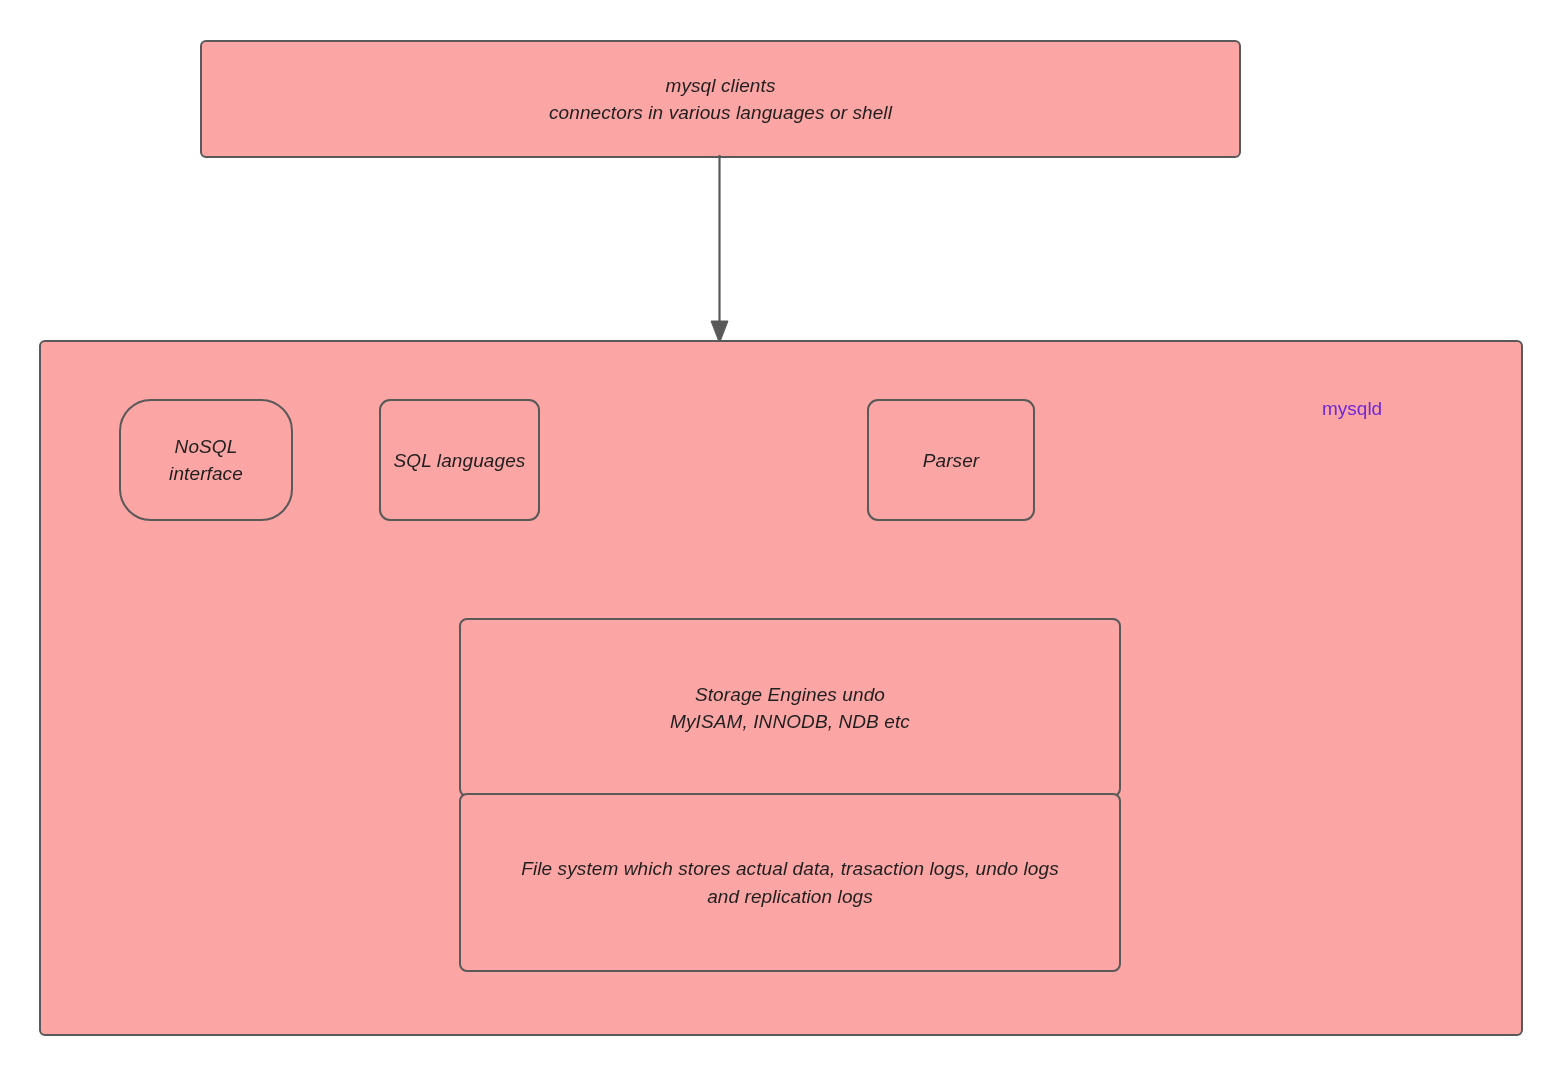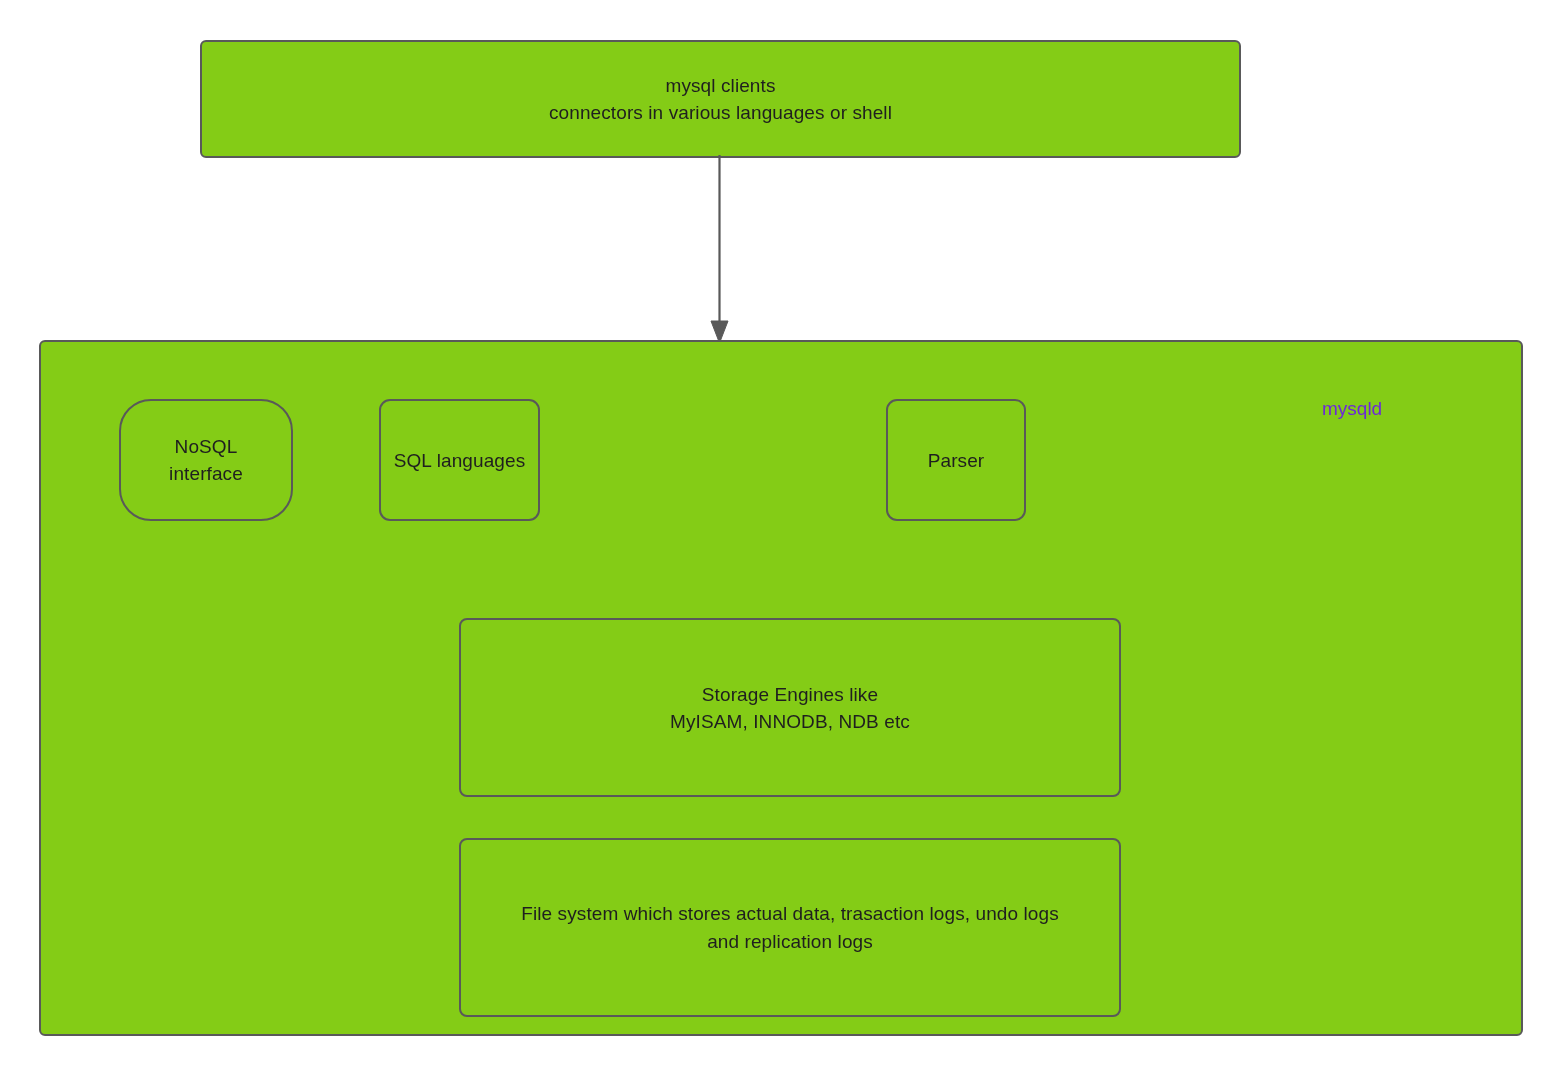--- a/index.html
+++ b/index.html
@@ -17,26 +17,27 @@
     width: 1560px;
     height: 1080px;
     background: #ffffff;
     overflow: hidden;
   }
 
   
   .box {
     position: absolute;
     box-sizing: border-box;
-    background: #84cc16;
+    background: #fca5a5;
     border: 2px solid #595959;
     display: flex;
     align-items: center;
     justify-content: center;
     text-align: center;
+    font-style: italic;
   }
   .box .label {
     font-size: 19px;
     line-height: 27px;
     color: #1f1f1f;
     white-space: pre-line;
     letter-spacing: 0.1px;
   }
 
   
@@ -70,32 +71,32 @@
 
   
   .component-box {
     border-radius: 11px;
     top: 399px;
     height: 122px;
   }
   #comp-0 { left: 119px;  width: 174px; border-radius: 32px; }
   #comp-1 { left: 379px;  width: 161px; }
   #comp-2 { left: 609px;  width: 163px; }
-  #comp-3 { left: 886px;  width: 140px; }
+  #comp-3 { left: 867px;  width: 168px; }
   #comp-4 { left: 1079px; width: 161px; }
 
   
   .stack-box {
     border-radius: 8px;
     left: 459px;
     width: 662px;
     height: 179px;
   }
   #storage-box { top: 618px; }
-  #filesystem-box { top: 838px; }
+  #filesystem-box { top: 793px; }
   #filesystem-box .label { line-height: 28px; }
 
   
   #arrow-clients-to-mysqld {
     position: absolute;
     left: 700px;
     top: 155px;
     width: 40px;
     height: 190px;
     overflow: visible;
@@ -125,21 +126,21 @@
 interface</span>
   </div>
   <div class="box component-box" id="comp-1">
     <span class="label">SQL languages</span>
   </div>
   <div class="box component-box" id="comp-3">
     <span class="label">Parser</span>
   </div>
 
   <div class="box stack-box" id="storage-box">
-    <span class="label">Storage Engines like
+    <span class="label">Storage Engines undo
 MyISAM, INNODB, NDB etc</span>
   </div>
 
   <div class="box stack-box" id="filesystem-box">
     <span class="label">File system which stores actual data, trasaction logs, undo logs
 and replication logs</span>
   </div>
 
 </div>
 

